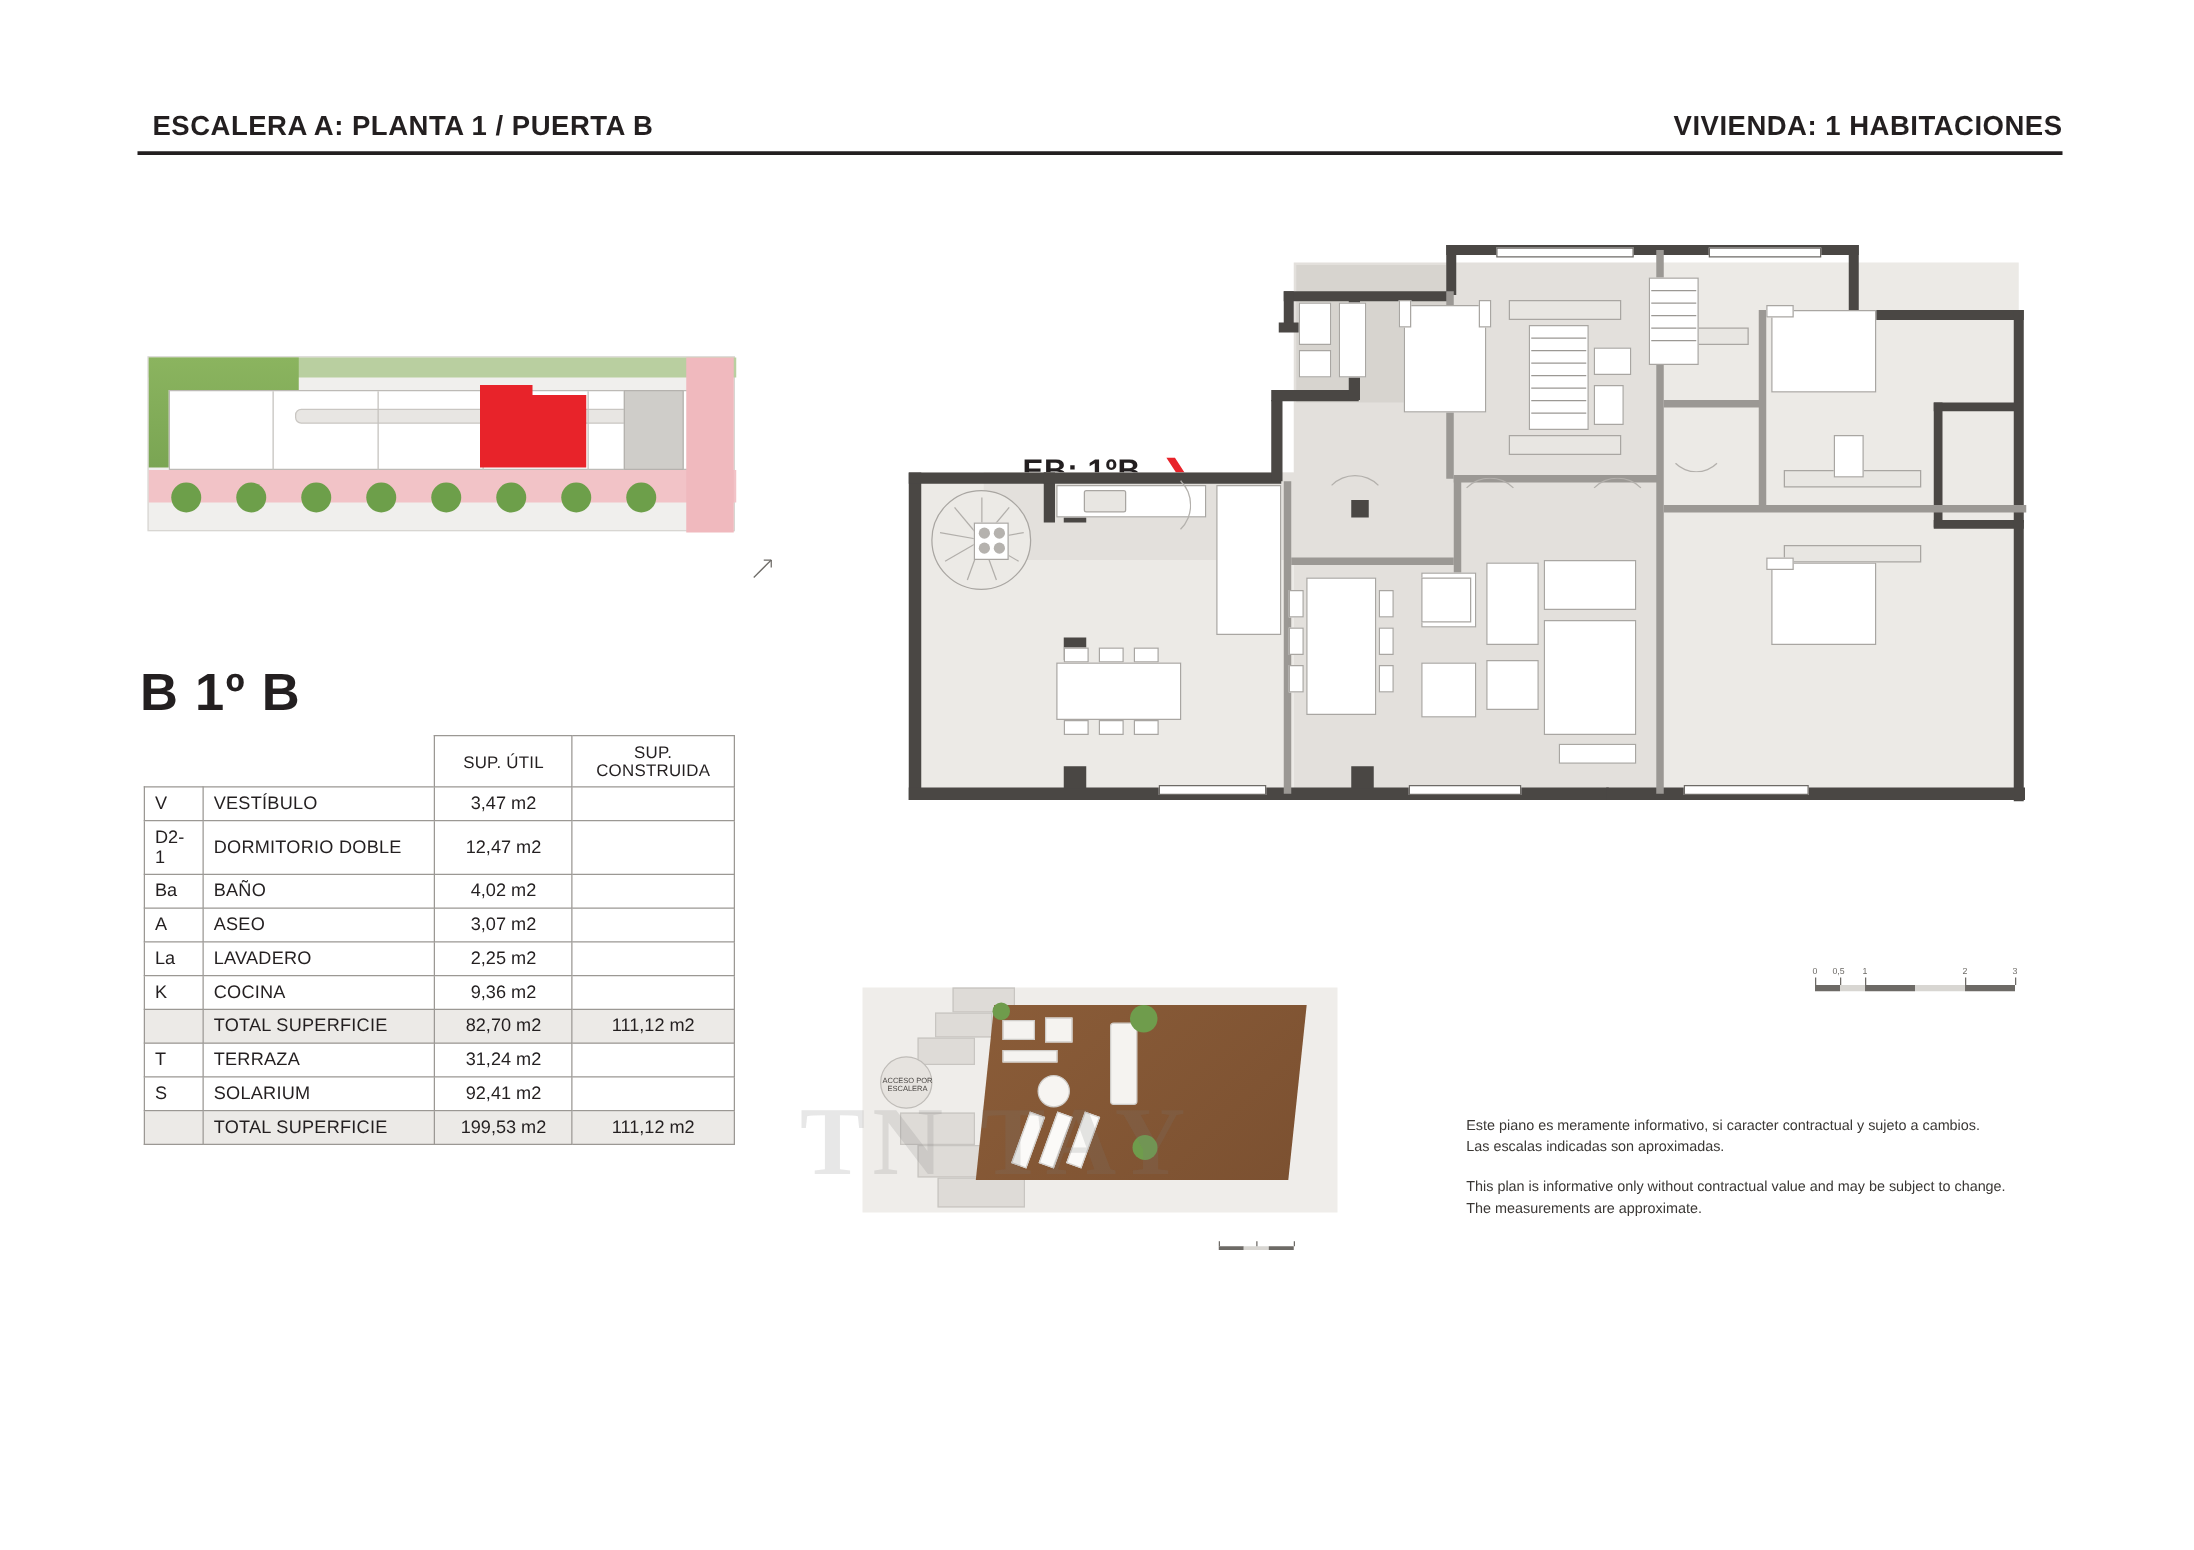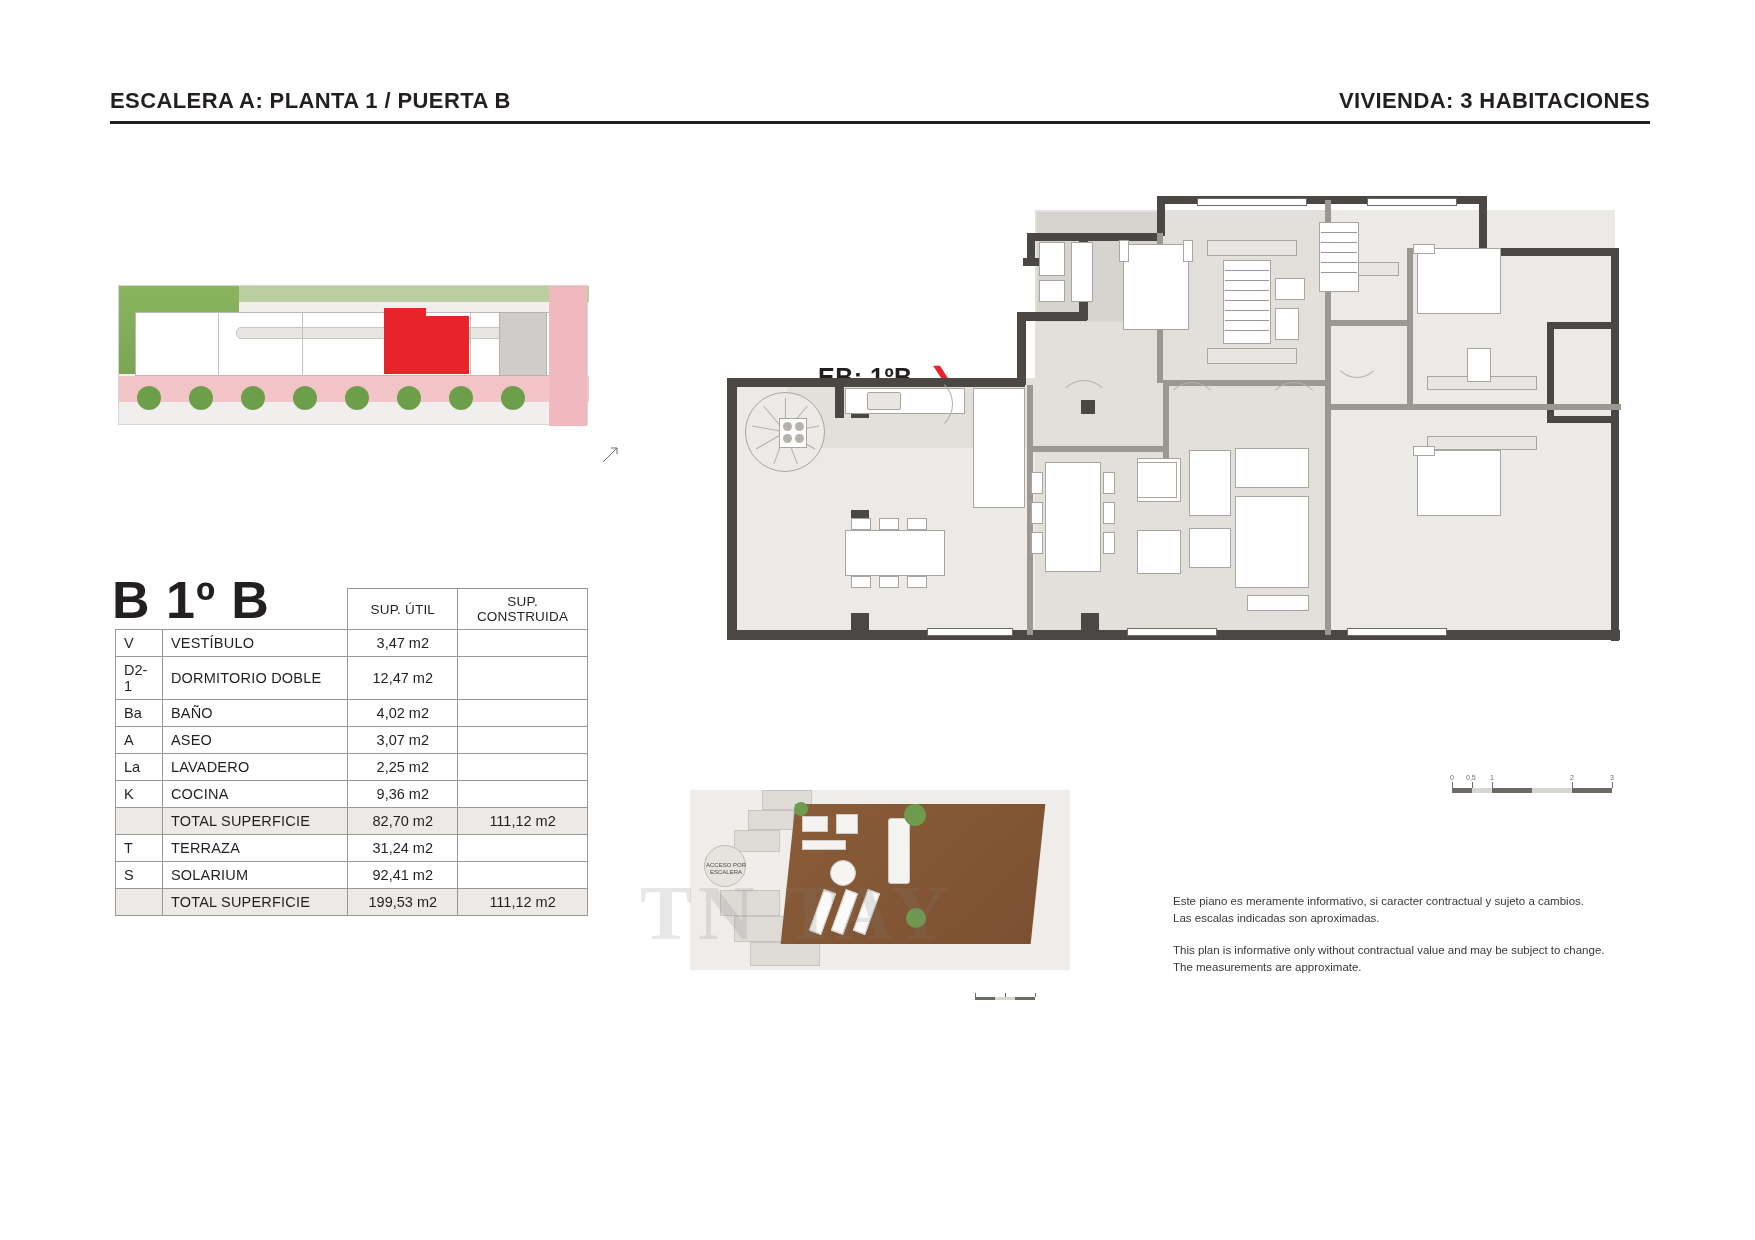--- a/index.html
+++ b/index.html
@@ -23,20 +23,21 @@
     border-bottom: 3px solid #231f20;
     padding-bottom: 7px;
     display: flex;
     justify-content: space-between;
     align-items: flex-end;
   }
   .header-title {
     font-size: 22px;
     font-weight: bold;
     letter-spacing: 0.4px;
+    margin-left: 12px;
   }
   .header-right {
     font-size: 22px;
     font-weight: bold;
     letter-spacing: 0.4px;
   }
 
   
   .siteplan {
     position: absolute;
@@ -113,22 +114,22 @@
     left: 600px;
     top: 445px;
     font-size: 14px;
     color: #6d6a66;
   }
 
   
   .unit-title {
     position: absolute;
     left: 112px;
-    top: 570px;
-    font-size: 52px;
+    top: 530px;
+    font-size: 42px;
     font-weight: bold;
     letter-spacing: 1px;
   }
 
   
   .table-wrap {
     position: absolute;
     left: 115px;
     top: 588px;
     width: 473px;
@@ -307,21 +308,21 @@
     line-height: 1.45;
     color: #3a3734;
   }
   .disclaimer .block2 { margin-top: 16px; }
 </style>
 </head>
 <body>
 
 <div class="header">
   <div class="header-title">ESCALERA A: PLANTA 1 / PUERTA B</div>
-  <div class="header-right">VIVIENDA: 3 HABITACIONES</div>
+  <div class="header-right">VIVIENDA: 1 HABITACIONES</div>
 </div>
 
 <div class="siteplan">
   <div class="sp-green2"></div>
   <div class="sp-green"></div>
   <div class="sp-buildingrow">
     <div class="sp-innerline"></div>
     <div class="sp-div" style="left:82px;"></div>
     <div class="sp-div" style="left:166px;"></div>
     <div class="sp-div" style="left:250px;"></div>

